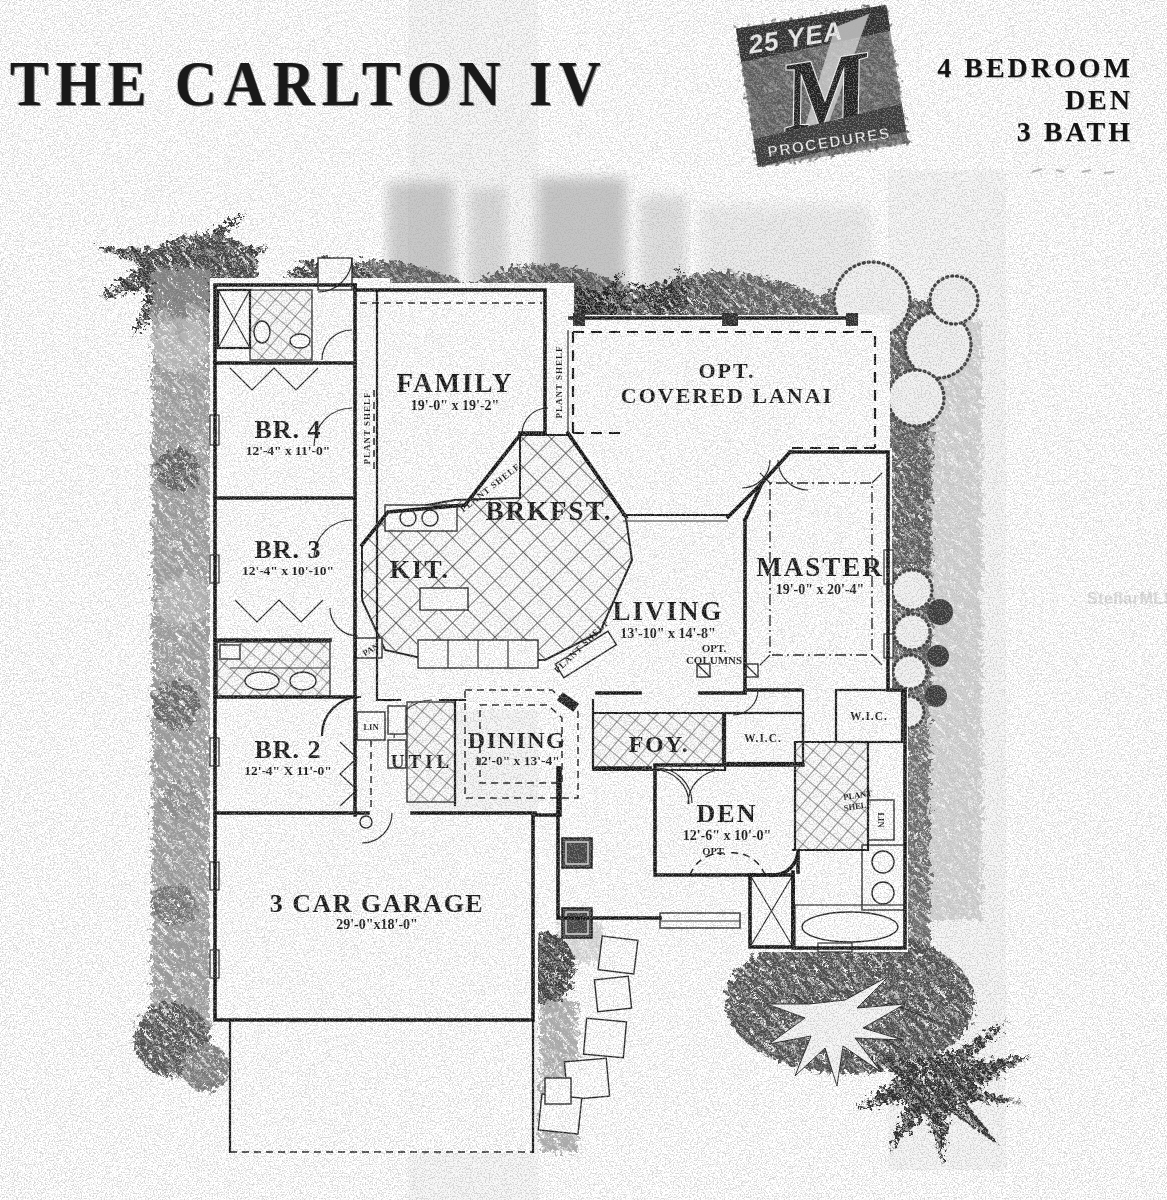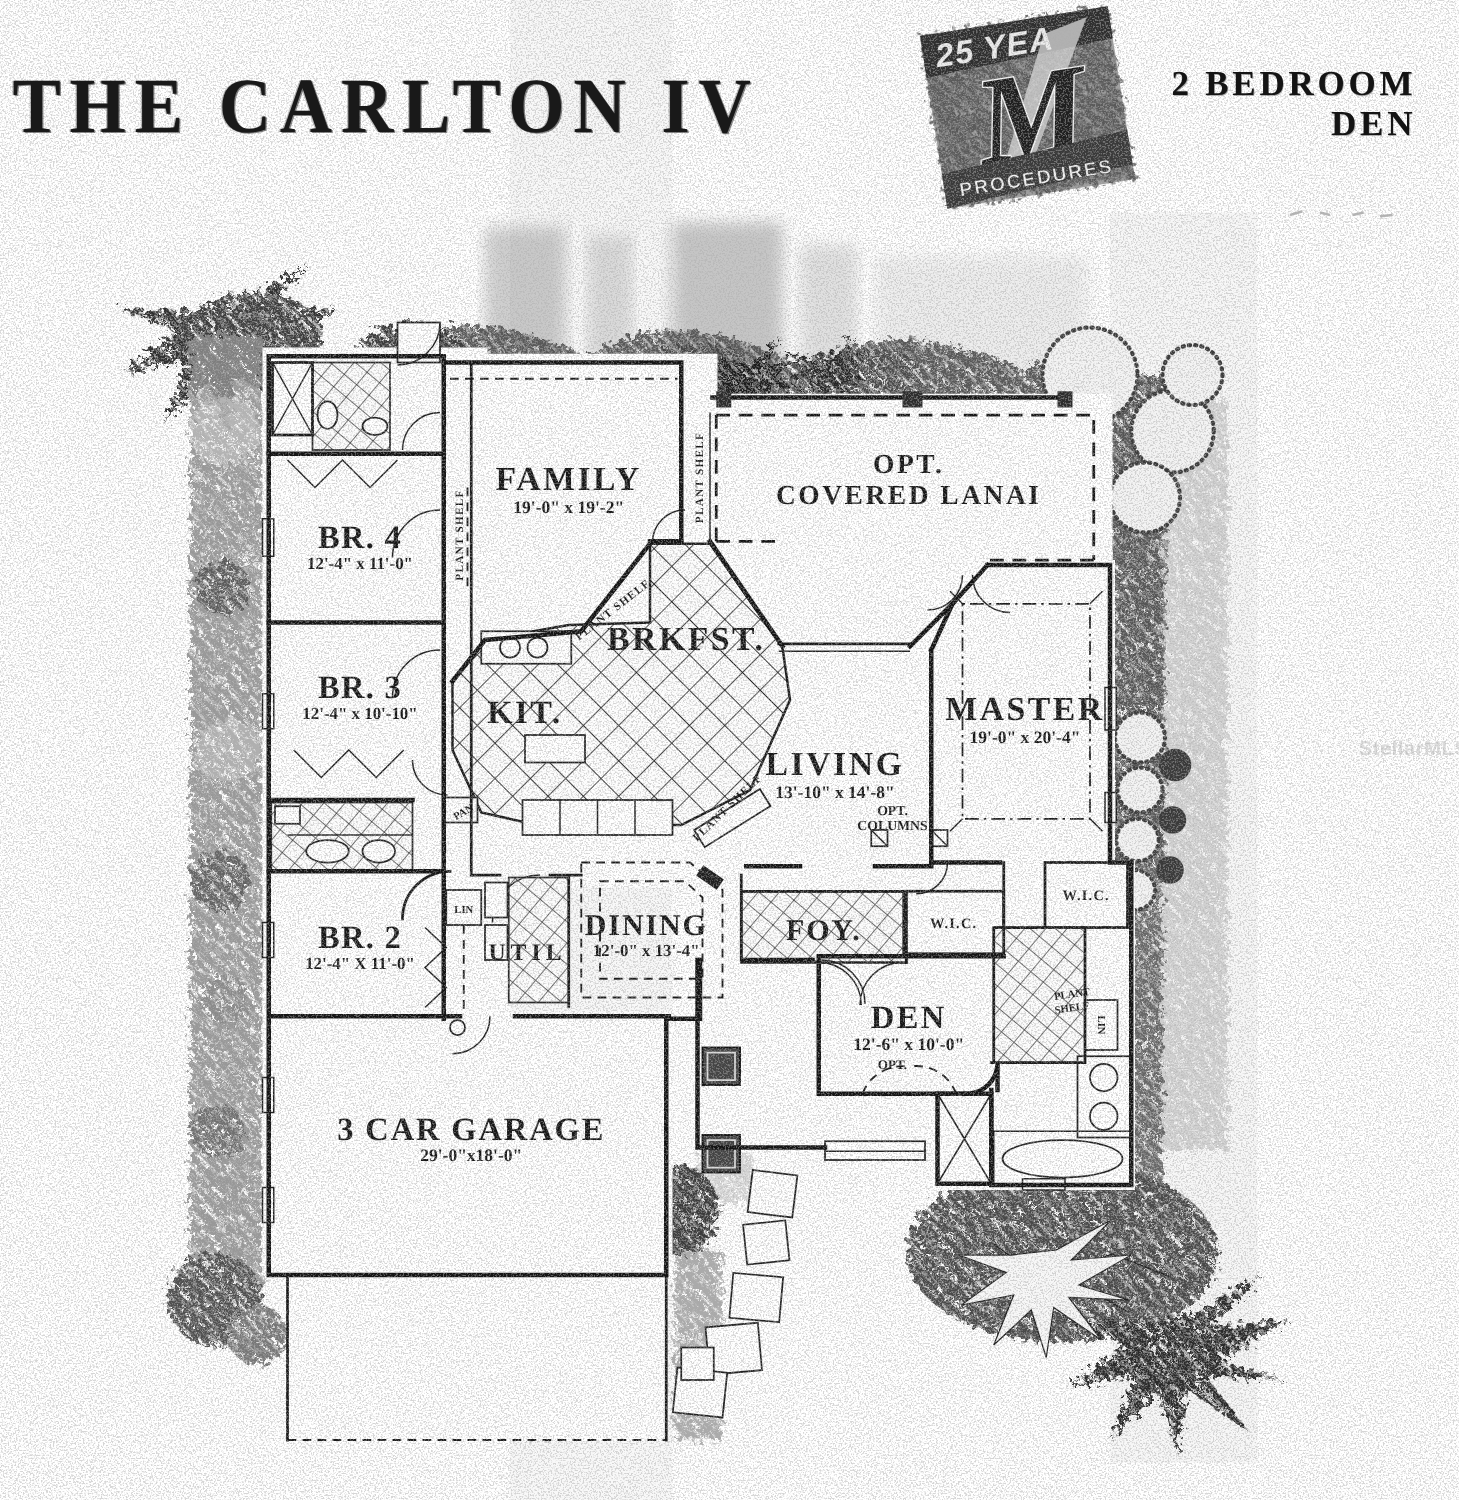--- a/index.html
+++ b/index.html
@@ -366,17 +366,18 @@
   <path d="M1032,172 l10,-3 M1056,170 l8,2 M1082,172 l9,-2 M1104,173 l10,-1"></path>
 </g>
 
 <text x="1087" y="604" font-family="Liberation Sans, sans-serif" font-size="16" font-weight="bold" fill="#dcdcdc" letter-spacing="0.5">StellarMLS</text>
 
 <rect x="0" y="0" width="1167" height="1200" filter="url(#scanf)" opacity="0.5"></rect>
 </svg>
 
 <div class="hdr" id="title">THE CARLTON IV</div>
 <div class="hdr" id="specs">
-  <div>2 BEDROOM</div>
+  <div>4 BEDROOM</div>
   <div>DEN</div>
+  <div>3 BATH</div>
 </div>
 
 </div>
 
 </body></html>

